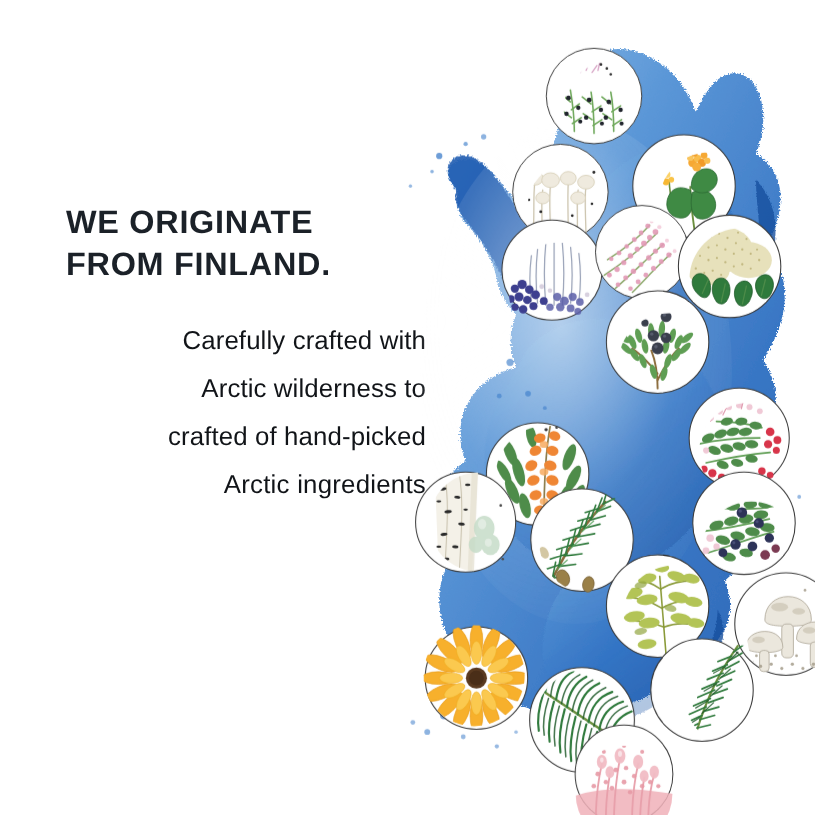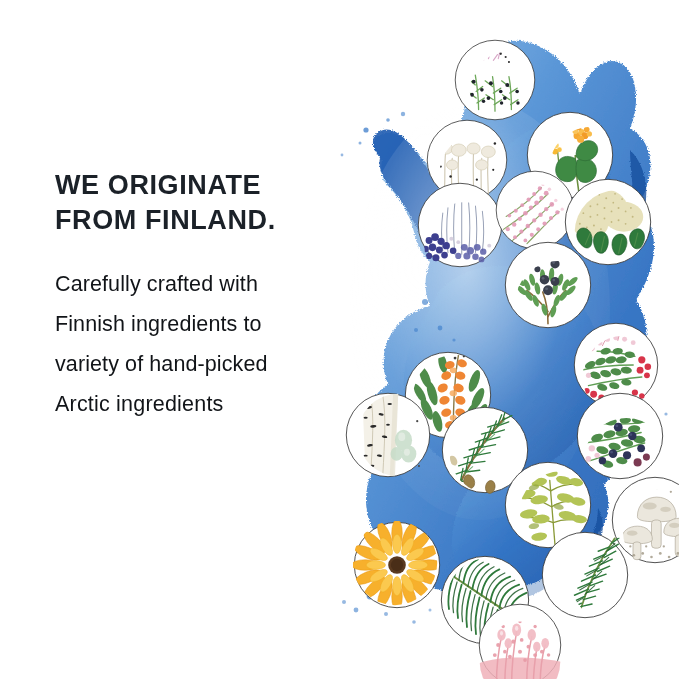--- a/index.html
+++ b/index.html
@@ -6,42 +6,42 @@
   body{width:679px;height:679px;overflow:hidden;
        font-family:"Liberation Sans","DejaVu Sans",sans-serif;
        -webkit-font-smoothing:antialiased;}
   #poster{position:relative;width:679px;height:679px;background:#ffffff;}
 
   
   #text-col{position:absolute;left:55px;top:168px;width:300px;}
   #headline{font-size:27px;font-weight:bold;letter-spacing:.6px;
             line-height:35px;color:#1b2128;margin:0 0 26px 0;white-space:pre-line;}
   #body-copy p{margin:0;font-size:21.5px;line-height:40px;color:#111418;
-               letter-spacing:.1px;}
+               letter-spacing:.1px;text-align:right;}
   #body-copy p.em{font-weight:normal;letter-spacing:.2px;}
 
   
   #map-art{position:absolute;left:330px;top:10px;width:349px;height:669px;}
   #map-art svg{position:absolute;inset:0;width:100%;height:100%;}
 
   .circ-wrap{position:absolute;}
   .circ-wrap svg{position:absolute;inset:0;width:100%;height:100%;}
 </style>
 </head>
 <body>
 
 <div id="poster">
 
   <div id="text-col">
     <h1 id="headline">WE ORIGINATE
 FROM FINLAND.</h1>
     <div id="body-copy">
       <p>Carefully crafted with</p>
-      <p>Finnish ingredients to</p>
-      <p>variety of hand-picked</p>
+      <p>Arctic wilderness to</p>
+      <p>crafted of hand-picked</p>
       <p class="em">Arctic ingredients</p>
     </div>
   </div>
 
   <div id="map-art">
 
     <svg viewBox="0 0 349 669" preserveAspectRatio="none">
       <defs>
         <linearGradient id="wcA" x1="0" y1="0" x2="1" y2="1">
           <stop offset="0%" stop-color="#8fc0ea"></stop>

